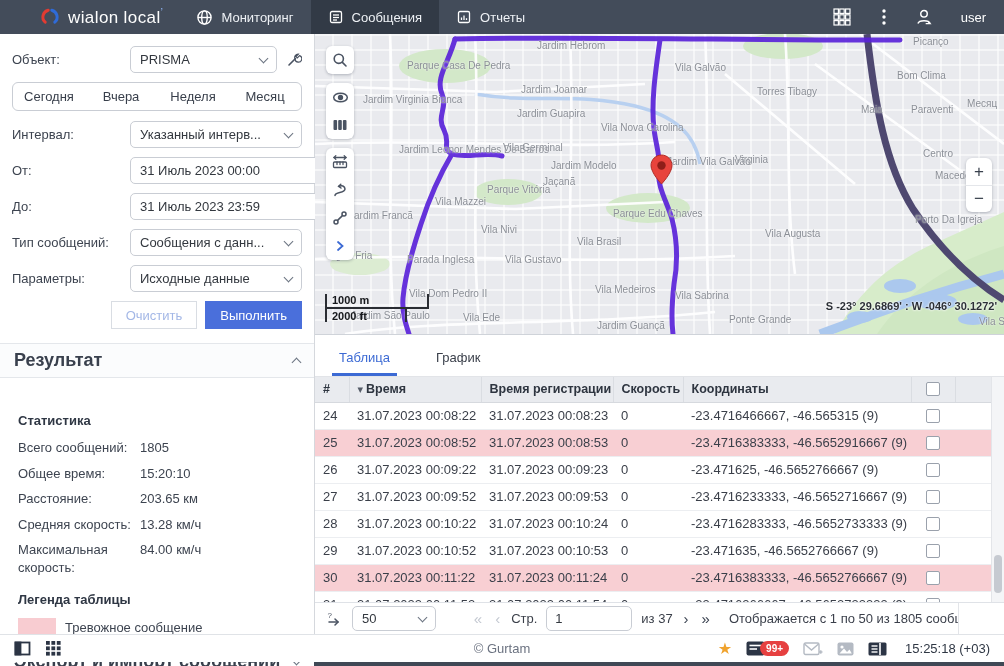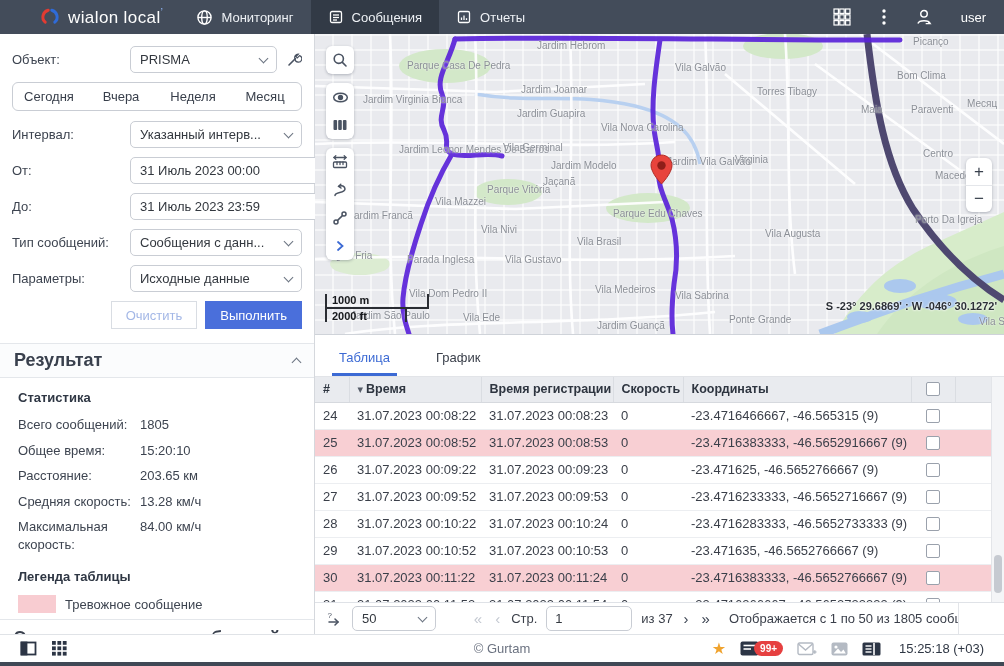--- a/index.html
+++ b/index.html
@@ -40,21 +40,21 @@
   .ranges button { flex:1; border:none; background:none; font-family:inherit; font-size:13px; color:#383f4b; cursor:pointer; }
   .btnrow { display:flex; justify-content:flex-end; gap:8px; margin:4px 0 10px; }
   .btn { height:28px; border-radius:0; font-family:inherit; font-size:13px; padding:0 14px; cursor:pointer; }
   .btn-clear { background:#fff; border:1px solid #d9dde3; color:#a3b7e6; }
   .btn-exec { background:#4a6fdb; border:1px solid #4a6fdb; color:#fff; }
 
   .sect { border-top:1px solid #e4e7eb; border-bottom:1px solid #e4e7eb; background:#fbfcfd; padding:6px 14px;
           font-weight:700; font-size:18px; color:#39404d; display:flex; justify-content:space-between; align-items:center; cursor:pointer; }
   .sect .chev { border-color:#6a7380; }
   .statsec { padding:12px 18px 0; color:#3d4450; }
-  .stats-title, .legend-title { font-weight:700; color:#2f3744; margin-bottom:11px; }
+  .stats-title, .legend-title { font-weight:700; color:#2f3744; margin-bottom:11px;margin-top:23px; }
   .stat-row { display:flex; margin-bottom:8px; line-height:1.35; }
   .stat-label { width:122px; flex:none; }
   .legend-title { margin-top:16px; }
   .legend-item { display:flex; align-items:center; gap:9px; margin-bottom:6px; }
   .swatch { width:38px; height:18px; flex:none; }
   .export-sect { margin-top:auto; border-bottom:none; background:#fff; padding:8px 14px 9px; }
 
   
   .map { height:300px; position:relative; overflow:hidden; background-color:#e9eaee;
     background-image:
@@ -99,21 +99,21 @@
   .pg-icon { color:#4a5362; display:flex; cursor:pointer; }
   .pg-select { width:60px; height:25px; }
   .pg-nav { font-size:15px; color:#3a4250; cursor:pointer; padding:0 2px; }
   .pg-nav.disabled { color:#c3c8d1; }
   .pg-gap { width:18px; }
   .pg-input { width:86px; height:25px; border:1px solid #c9cdd4; border-radius:5px; padding:0 8px; font-family:inherit; font-size:13px; color:#33383f; }
   .pg-info { margin-left:8px; color:#3a3f4a; }
   .pg-corner { position:absolute; right:0; top:0; bottom:0; width:46px; border-left:1px solid #e3e5e9; background:#fff; }
 
   
-  .statusbar { height:28px; background:#fff; border-top:1px solid #e0e3e7; display:flex; align-items:center; padding:0 20px; position:relative; }
+  .statusbar { height:28px; background:#fff; border-top:1px solid #e0e3e7; display:flex; align-items:center; padding:0 14px; position:relative; }
   .sb-left { display:flex; gap:15px; align-items:center; }
   .sb-copy { position:absolute; left:0; right:0; text-align:center; color:#6b7280; pointer-events:none; }
   .sb-right { margin-left:auto; display:flex; align-items:center; gap:14px; }
   .sb-ic { display:flex; align-items:center; cursor:pointer; position:relative; }
   .star { color:#f0a32e; font-size:16px; line-height:1; }
   .badge { background:#e64040; color:#fff; font-size:10px; font-weight:700; border-radius:9px; padding:2px 6px; margin-left:-5px; }
   .sb-time { color:#2f3744; margin-left:4px; }
   .darkstrip { height:4px; background:#3f4855; }
 
   svg.ic { display:block; }

